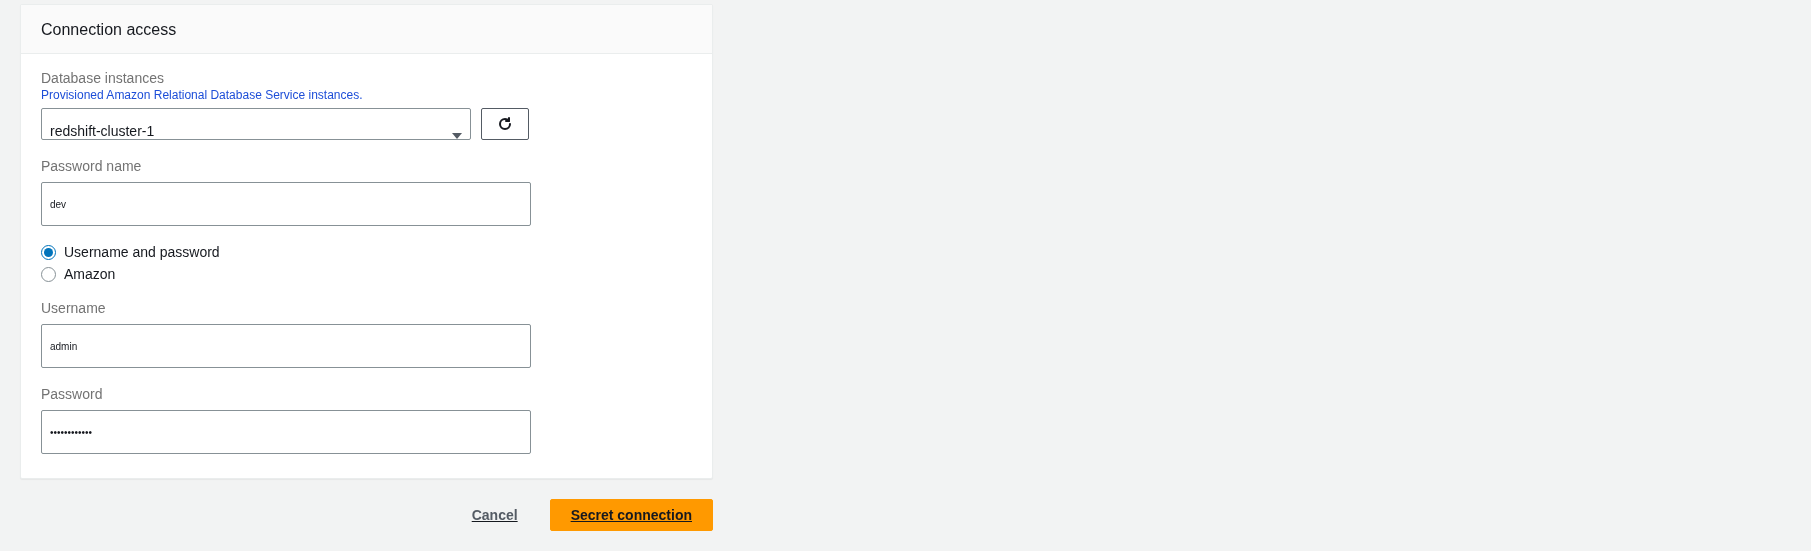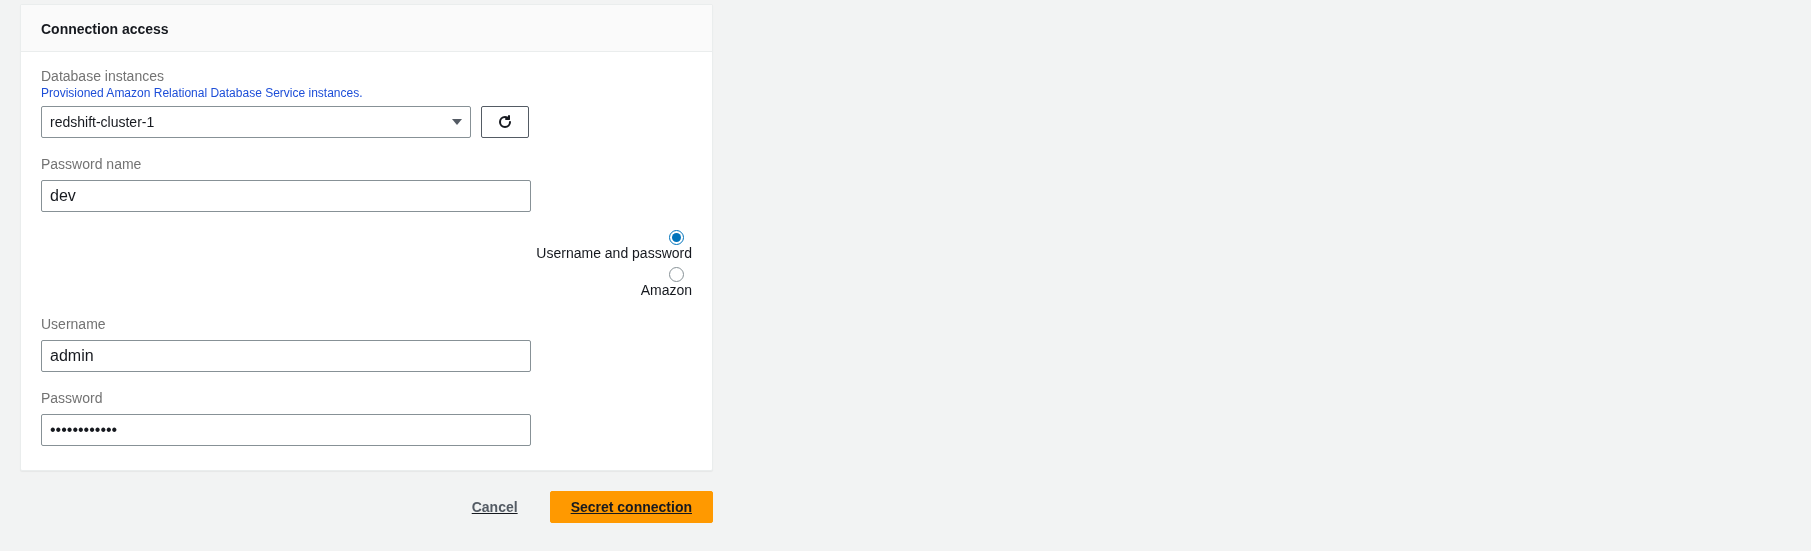--- a/index.html
+++ b/index.html
@@ -28,22 +28,22 @@
       margin-left: 20px;
       margin-top: 4px;
       box-shadow: 0 1px 1px rgba(0,0,0,0.05);
     }
     .panel-header {
       padding: 16px 20px 14px 20px;
       border-bottom: 1px solid #eaeded;
       background: #fafafa;
     }
     .panel-header h2 {
-      font-size: 14px;
-      font-weight: 700;
+      font-size: 16px;
+      font-weight: 400;
       color: #16191f;
     }
     .panel-body {
       padding: 16px 20px 20px 20px;
     }
     .field-group {
       margin-bottom: 18px;
     }
     .field-group:last-child{
       margin-bottom: 4px;
@@ -66,21 +66,21 @@
       gap: 10px;
       margin-top: 6px;
     }
     .select-control {
       width: 430px;
       height: 32px;
       border: 1px solid #879196;
       border-radius: 2px;
       background: #ffffff;
       display: flex;
-      align-items: center;
+      align-items: flex-end;
       justify-content: space-between;
       padding: 0 8px;
       cursor: pointer;
       font-size: 14px;
     }
     .select-control .caret {
       width: 0;
       height: 0;
       border-left: 5px solid transparent;
       border-right: 5px solid transparent;
@@ -99,38 +99,37 @@
     }
     .refresh-btn svg {
       width: 16px;
       height: 16px;
       stroke: #16191f;
       fill: none;
       stroke-width: 2;
     }
     .text-input {
       width: 490px;
-      height: 32px;
+      height: 44px;
       border: 1px solid #879196;
       border-radius: 2px;
       padding: 0 8px;
-      font-size: 16px;
+      font-size: 10px;
       color: #16191f;
       background: #ffffff;
       margin-top: 6px;
     }
     .radio-group {
       margin-top: 6px;
     }
     .radio-item {
       display: flex;
-      align-items: flex-end;
+      align-items: center;
       margin-bottom: 6px;
       cursor: pointer;
-      flex-direction: column;
     }
     .radio-circle {
       width: 15px;
       height: 15px;
       border-radius: 50%;
       border: 1px solid #879196;
       margin-right: 8px;
       display: inline-flex;
       align-items: center;
       justify-content: center;

